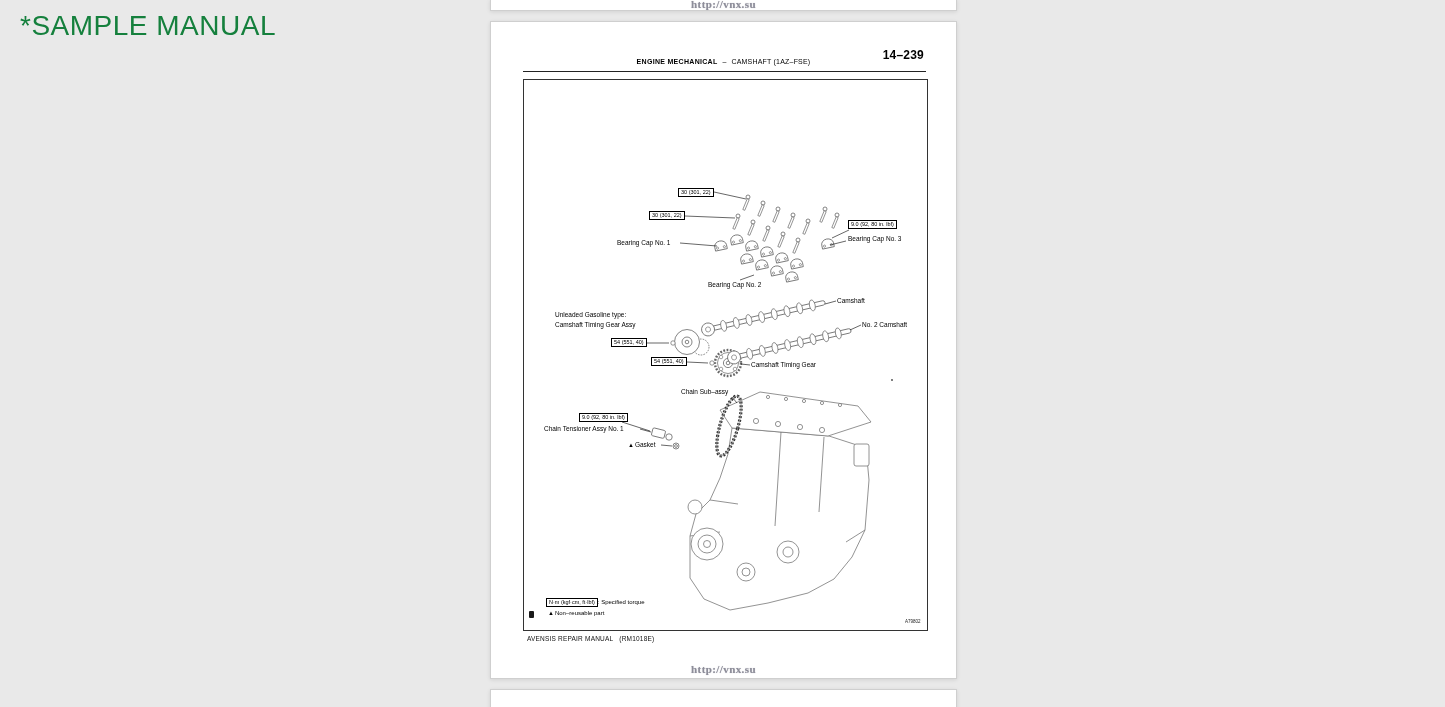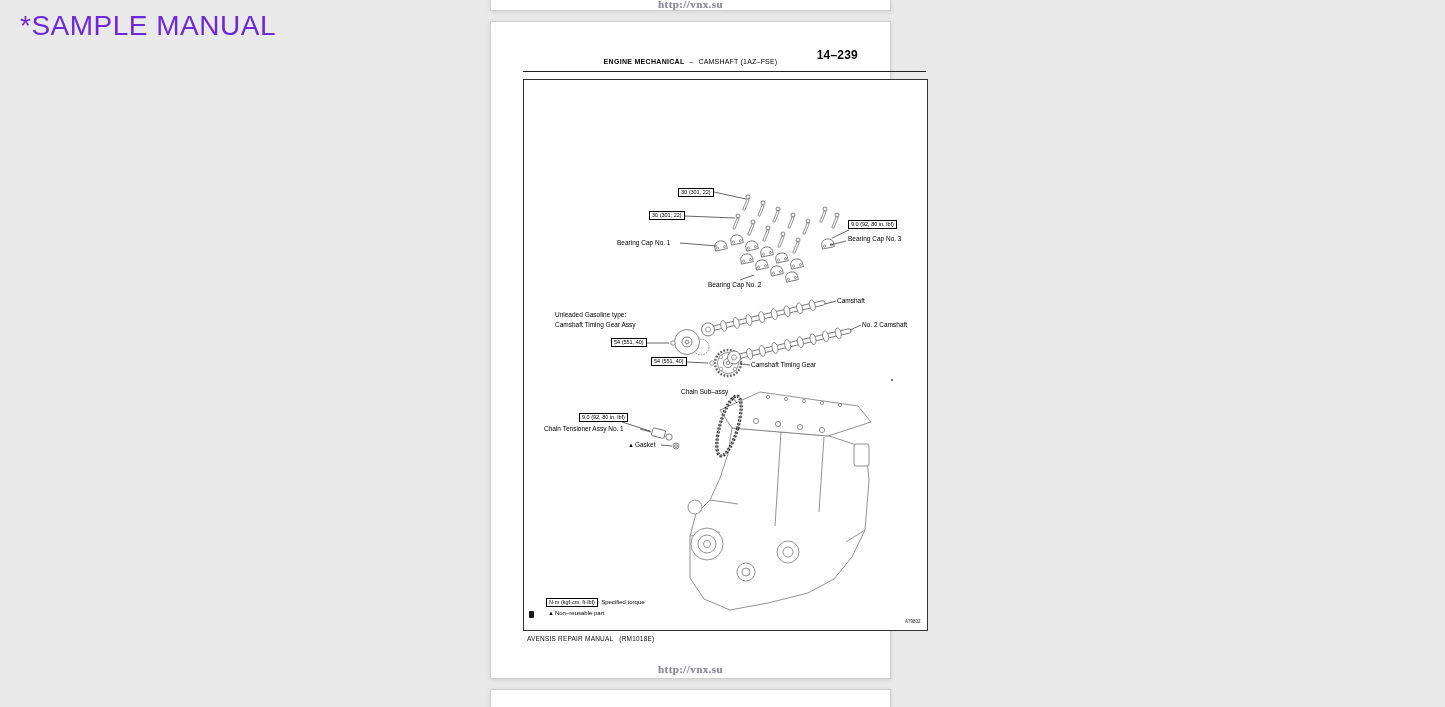--- a/index.html
+++ b/index.html
@@ -4,25 +4,25 @@
 <style>
   html,body{margin:0;padding:0;}
   body{
     width:1445px;height:707px;overflow:hidden;position:relative;
     background:#e9e9e9;
     font-family:"Liberation Sans", sans-serif;
     color:#000;
   }
   .sample-label{
     position:absolute;left:20px;top:10px;
-    font-size:28px;letter-spacing:0.5px;color:#6d28d9;
+    font-size:28px;letter-spacing:0.5px;color:#15803d;
     font-family:"Liberation Sans", sans-serif;
   }
   .page{
-    position:absolute;left:490px;width:401px;background:#fff;
+    position:absolute;left:490px;width:467px;background:#fff;
     border:1px solid #cfcfcf;box-shadow:0 1px 4px rgba(0,0,0,0.10);
     box-sizing:border-box;
   }
   .page-top{top:-1px;height:12px;}
   .page-main{top:21px;height:658px;}
   .page-bottom{top:689px;height:30px;}
   .watermark{
     position:absolute;left:0;width:100%;text-align:center;
     font-family:"Liberation Serif", serif;font-weight:bold;
     font-size:11px;color:#8d8d99;letter-spacing:0.4px;

